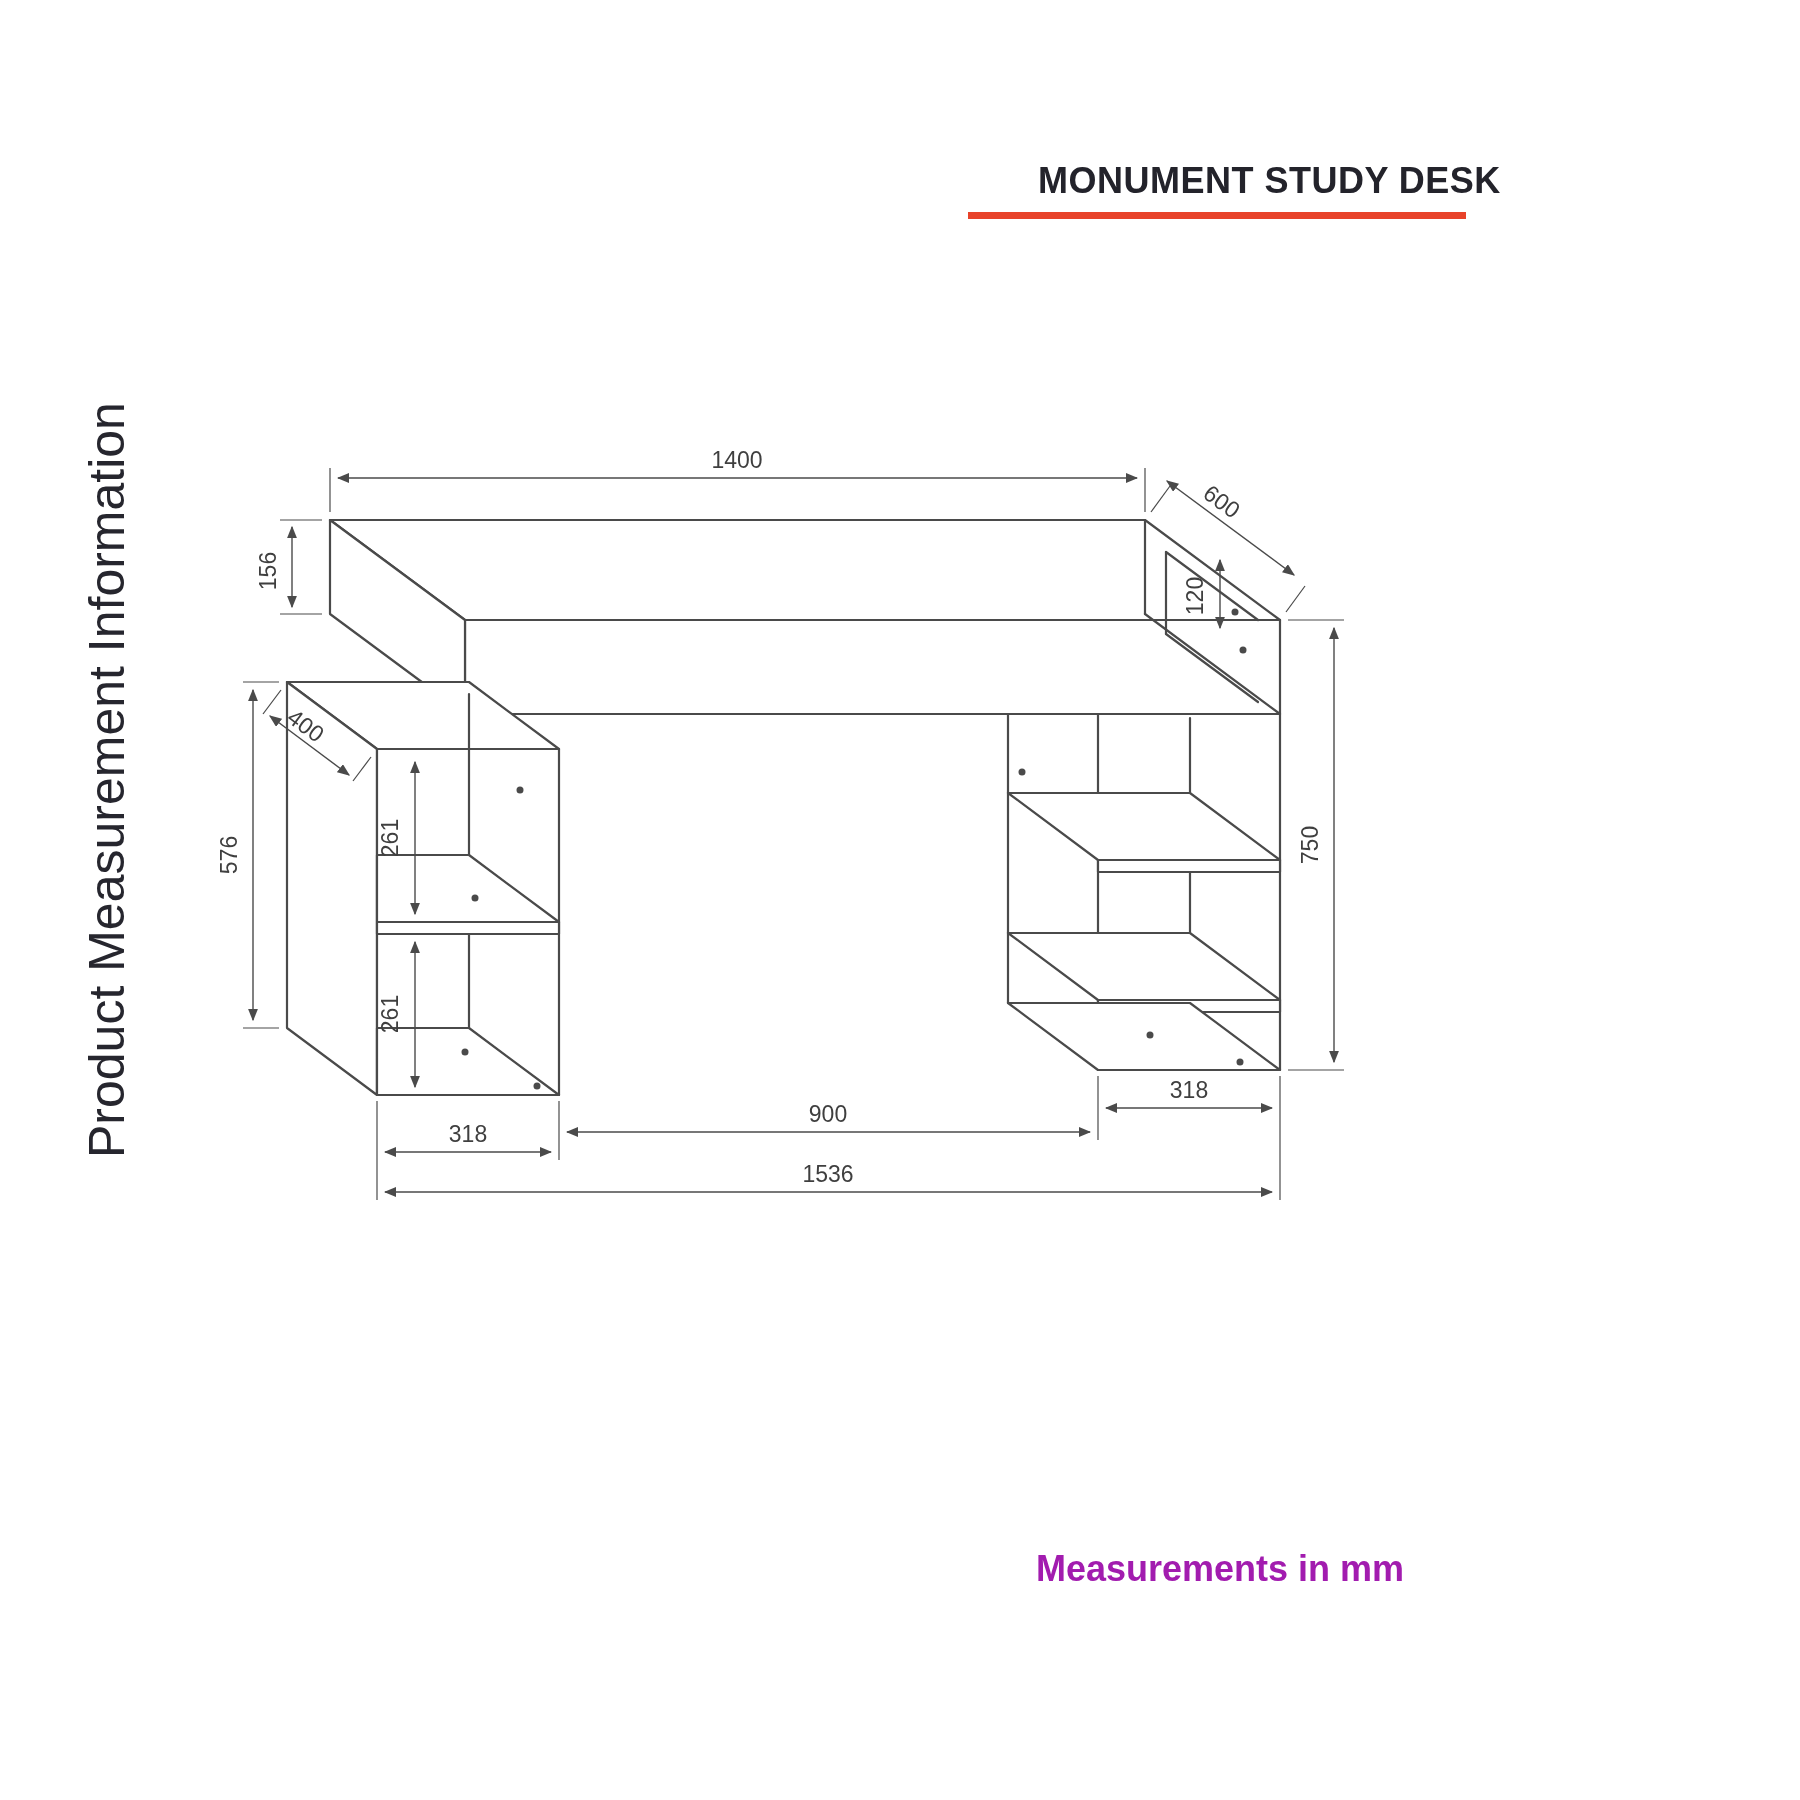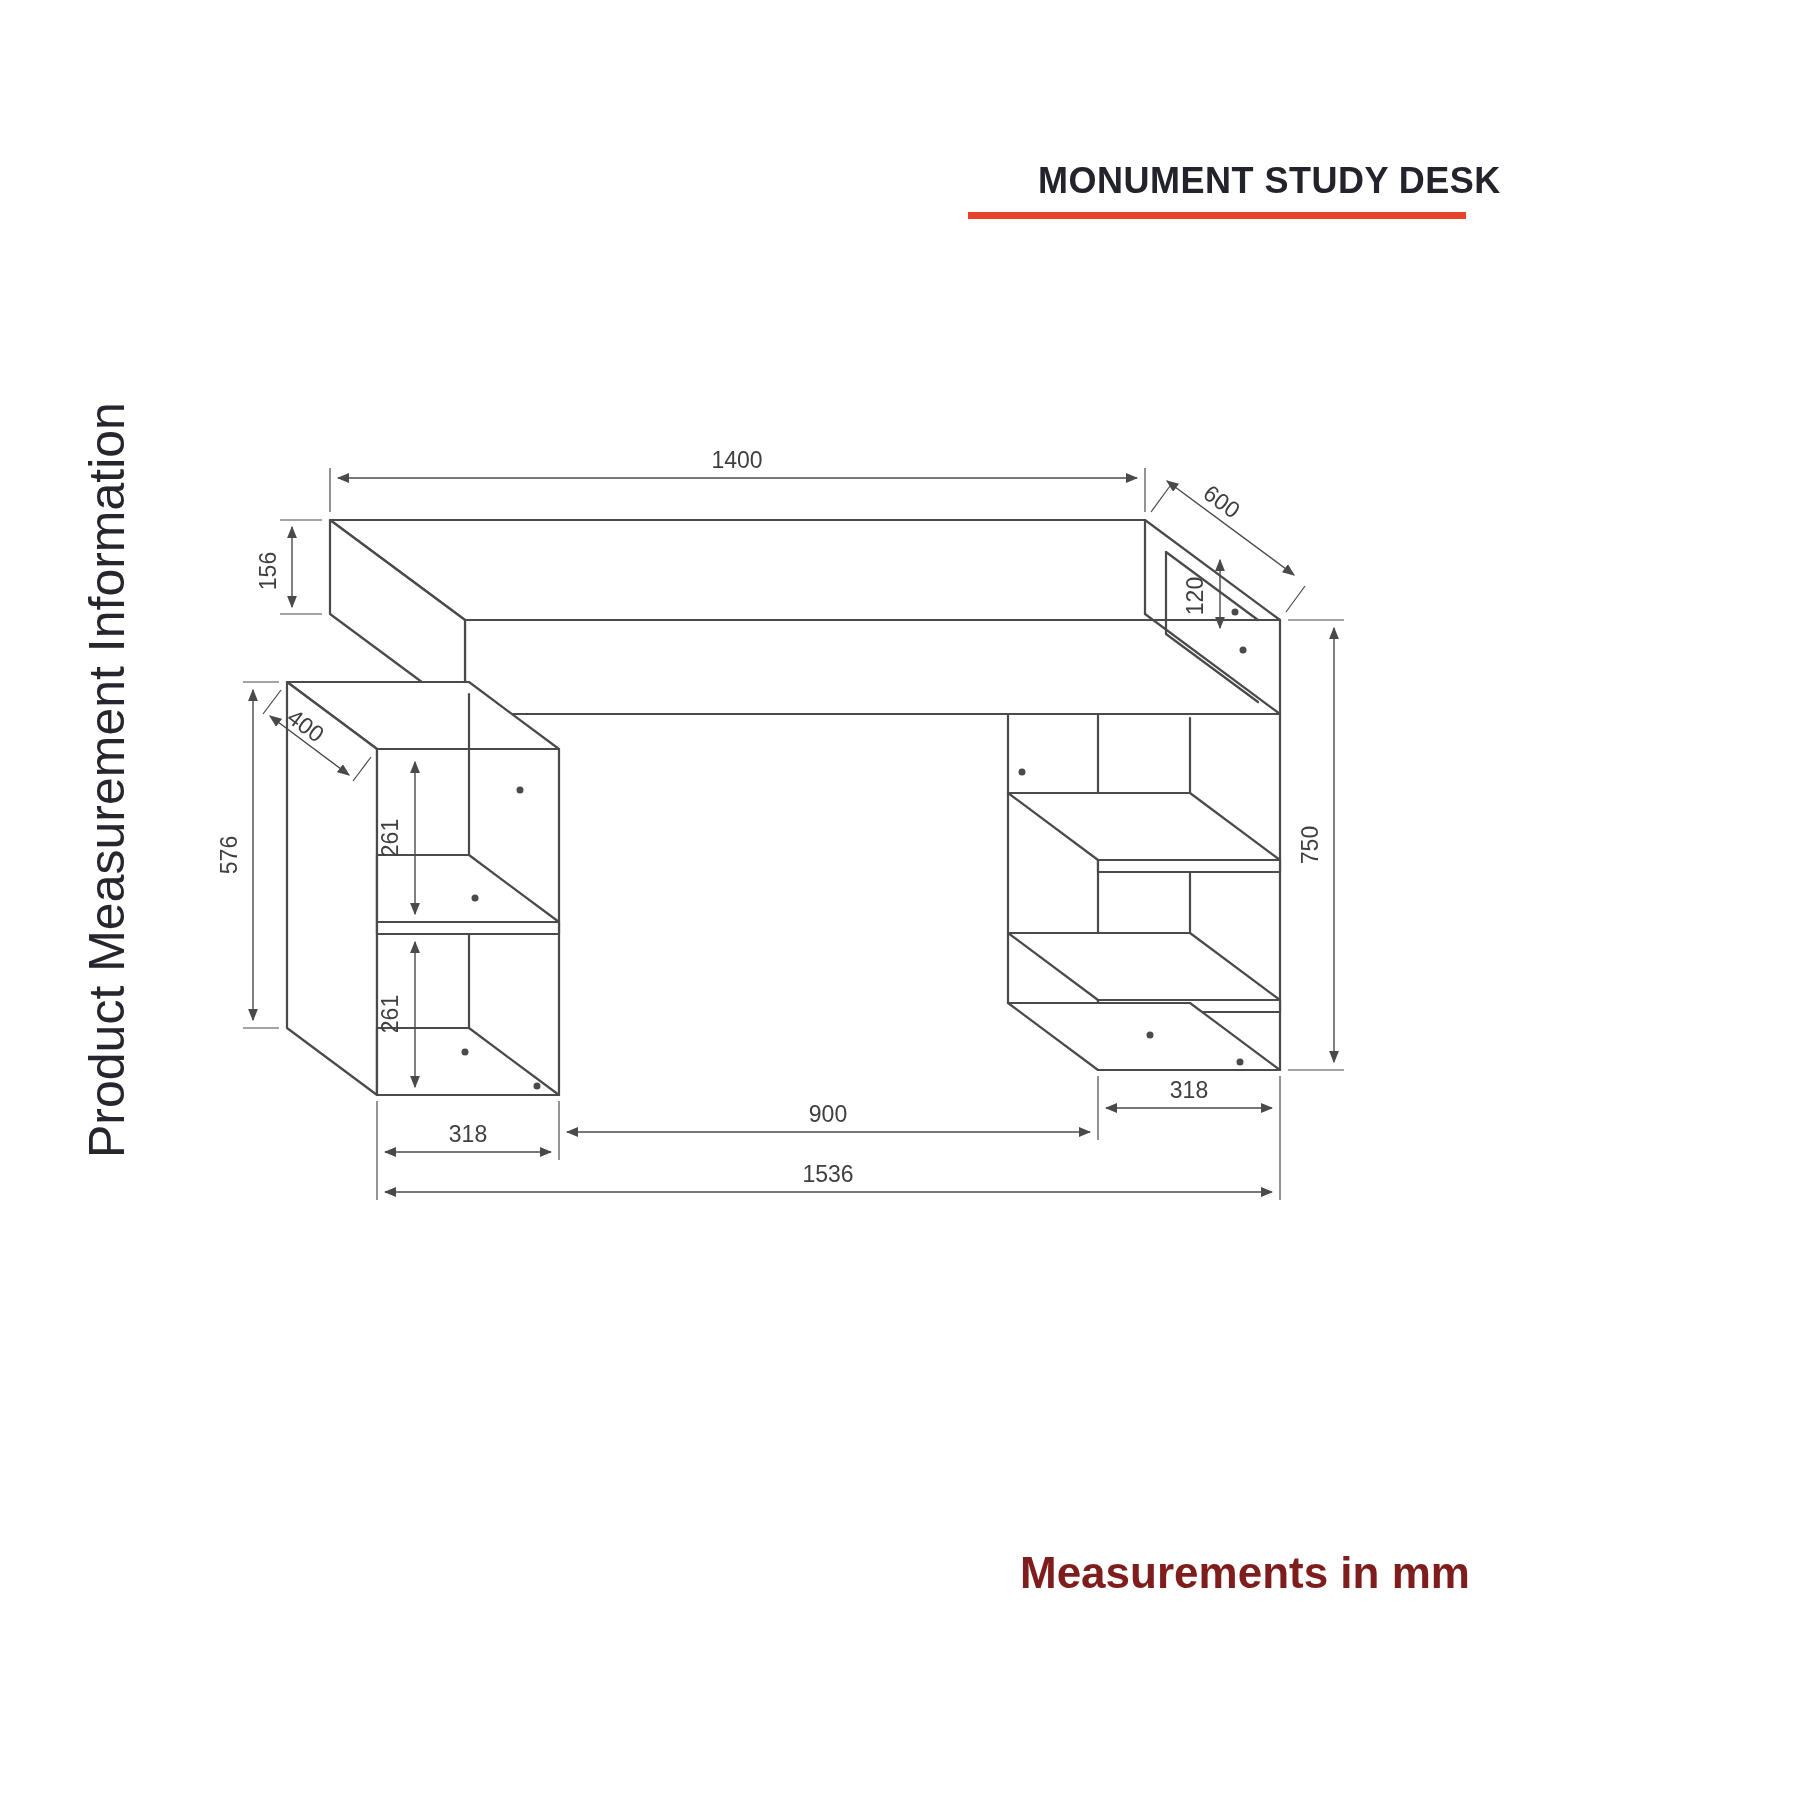--- a/index.html
+++ b/index.html
@@ -54,23 +54,23 @@
     font-size: 50px;
     color: #26262e;
     white-space: nowrap;
   }
   .footer-note {
     position: absolute;
     left: 1020px;
     top: 1548px;
     width: 400px;
     text-align: center;
-    font-size: 44px;
+    font-size: 36px;
     font-weight: bold;
-    color: #7f1d1d;
+    color: #a21caf;
     white-space: nowrap;
   }
   .dim-label {
     font-size: 23px;
     fill: #3f3f3f;
   }
   .desk-line { stroke: #4a4a4a; stroke-width: 2.2; fill: none; stroke-linejoin: round; stroke-linecap: round; }
   .desk-face { stroke: #4a4a4a; stroke-width: 2.2; fill: #ffffff; stroke-linejoin: round; }
   .dim-line { stroke: #4a4a4a; stroke-width: 1.4; fill: none; }
   .ext-line { stroke: #4a4a4a; stroke-width: 1.2; fill: none; }

